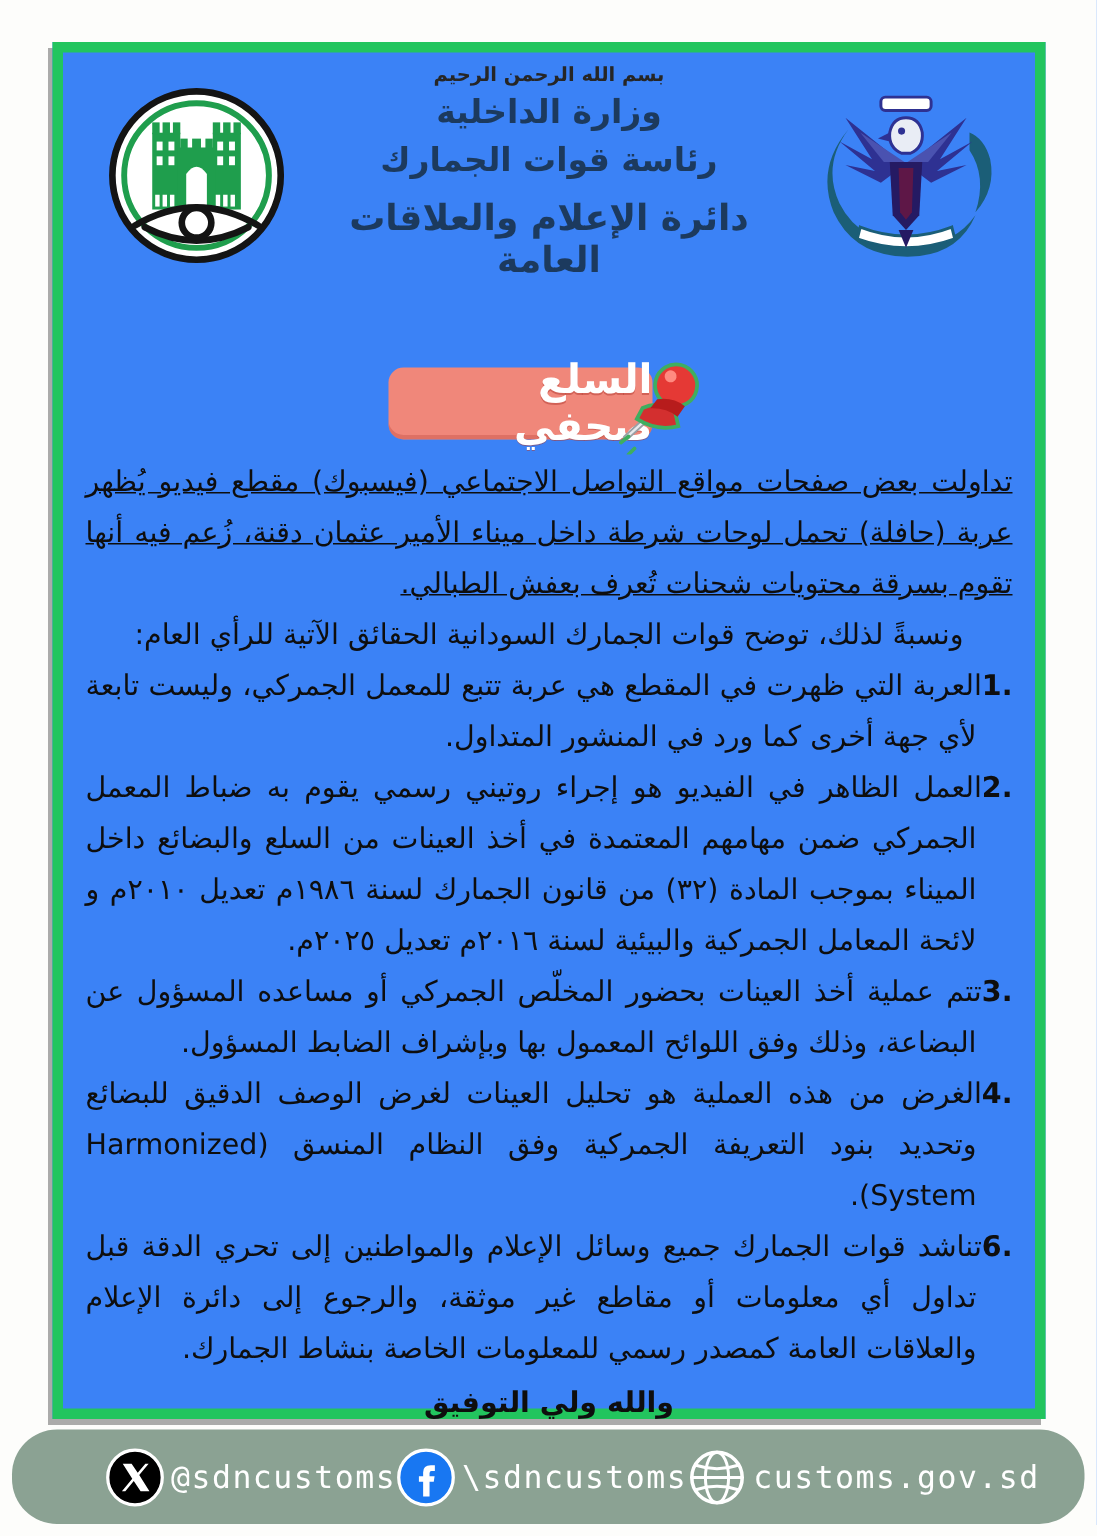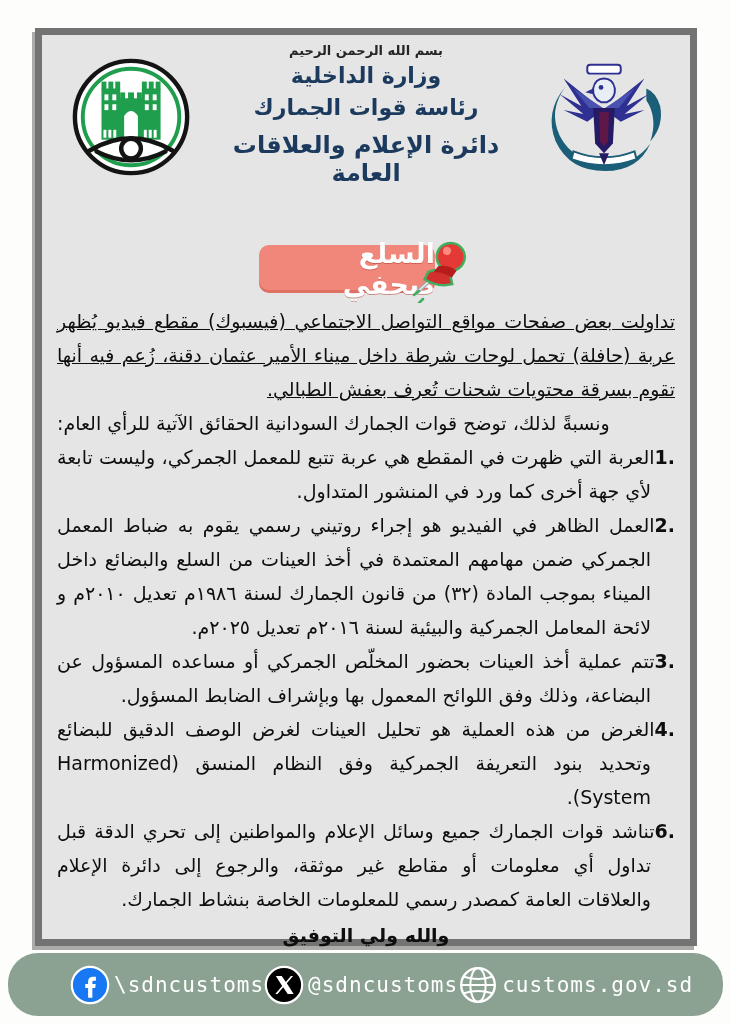--- a/index.html
+++ b/index.html
@@ -3,21 +3,21 @@
 <meta charset="utf-8">
 <style>
   * { margin:0; padding:0; box-sizing:border-box; }
   html,body { width:731px; height:1024px; background:#ffffff; overflow:hidden;
               font-family:"DejaVu Sans", sans-serif; }
   .canvas { position:relative; width:731px; height:1024px; background:#fdfdfb; }
 
   
   .frame {
     position:absolute; left:35px; top:28px; width:662px; height:918px;
-    border:7px solid #737373; background:#e5e5e5;
+    border:7px solid #22c55e; background:#3b82f6;
     box-shadow:-3px 4px 0 rgba(70,70,70,.45);
   }
 
   
   .header { position:relative; height:200px; }
   .logo-left  { position:absolute; left:16px;  top:20px; width:150px; height:128px; }
   .logo-right { position:absolute; right:12px; top:14px; width:148px; height:128px; }
   .head-center { position:absolute; left:170px; right:170px; top:8px; text-align:center; direction:rtl; }
   .bismillah { font-size:13px; font-weight:bold; color:#262626; letter-spacing:0; }
   .h-ministry, .h-agency {
@@ -38,21 +38,21 @@
   .badge span { color:#ffffff; font-size:27px; font-weight:bold; direction:rtl;
                 text-shadow:0 1px 0 rgba(180,60,50,.5); }
   .pin { position:absolute; right:0; top:-8px; width:62px; height:70px; }
 
   
   .doc-body {
     direction:rtl; text-align:justify; color:#0e0e0e;
     padding:7px 15px 0 15px; font-size:19px; line-height:34px;
   }
   .para { text-align:justify;text-decoration:underline; }
-  .lead { text-align:left; }
+  .lead { text-align:center; }
   .item { padding-right:24px; text-indent:-24px; }
   .num  { direction:ltr; unicode-bidi:embed; font-weight:bold; }
   .closing { text-align:center; margin-top:2px; font-weight:bold; }
   .date { text-align:center; font-weight:bold; font-size:17px; margin-top:2px; color:#111; }
 
   
   .footer-bar {
     position:absolute; left:8px; top:953px; width:715px; height:63px;
     background:#8ba293; border-radius:30px;
     display:flex; align-items:center; justify-content:space-between;
@@ -189,32 +189,32 @@
 
       <div class="closing">والله ولي التوفيق</div>
       <div class="date">١٤ أكتوبر ٢٠٢٥م</div>
     </div>
   </div>
 
   <div class="footer-bar">
 
     <div class="social">
       <svg class="icon" viewBox="0 0 44 44">
+        <circle cx="22" cy="22" r="20" fill="#000000" stroke="#ffffff" stroke-width="2.4"></circle>
+        <path d="M13 12 L19.5 12 L24 18.6 L29.6 12 L32 12 L25.1 20.2 L32.6 32 L26.1 32 L21.1 24.6 L14.9 32 L12.4 32 L20 23 Z" fill="#ffffff"></path>
+      </svg>
+      <span class="handle">@sdncustoms</span>
+    </div>
+
+    <div class="social">
+      <svg class="icon" viewBox="0 0 44 44">
         <circle cx="22" cy="22" r="20" fill="#1877f2" stroke="#ffffff" stroke-width="2.4"></circle>
         <path d="M25.5 13 L28.5 13 L28.5 17.2 L26 17.2 Q24.6 17.2 24.6 18.8 L24.6 21 L28.3 21 L27.7 25.2 L24.6 25.2 L24.6 36 L19.9 36 L19.9 25.2 L16.8 25.2 L16.8 21 L19.9 21 L19.9 18.2 Q19.9 13 25.5 13 Z" fill="#ffffff"></path>
       </svg>
       <span class="handle">\sdncustoms</span>
-    </div>
-
-    <div class="social">
-      <svg class="icon" viewBox="0 0 44 44">
-        <circle cx="22" cy="22" r="20" fill="#000000" stroke="#ffffff" stroke-width="2.4"></circle>
-        <path d="M13 12 L19.5 12 L24 18.6 L29.6 12 L32 12 L25.1 20.2 L32.6 32 L26.1 32 L21.1 24.6 L14.9 32 L12.4 32 L20 23 Z" fill="#ffffff"></path>
-      </svg>
-      <span class="handle">@sdncustoms</span>
     </div>
 
     <div class="social">
       <svg class="icon" viewBox="0 0 44 44">
         <circle cx="22" cy="22" r="18.5" fill="none" stroke="#ffffff" stroke-width="2.6"></circle>
         <ellipse cx="22" cy="22" rx="8.5" ry="18.5" fill="none" stroke="#ffffff" stroke-width="2.2"></ellipse>
         <line x1="3.5" y1="22" x2="40.5" y2="22" stroke="#ffffff" stroke-width="2.2"></line>
         <path d="M6.5 13 Q22 18 37.5 13" fill="none" stroke="#ffffff" stroke-width="2.2"></path>
         <path d="M6.5 31 Q22 26 37.5 31" fill="none" stroke="#ffffff" stroke-width="2.2"></path>
       </svg>

